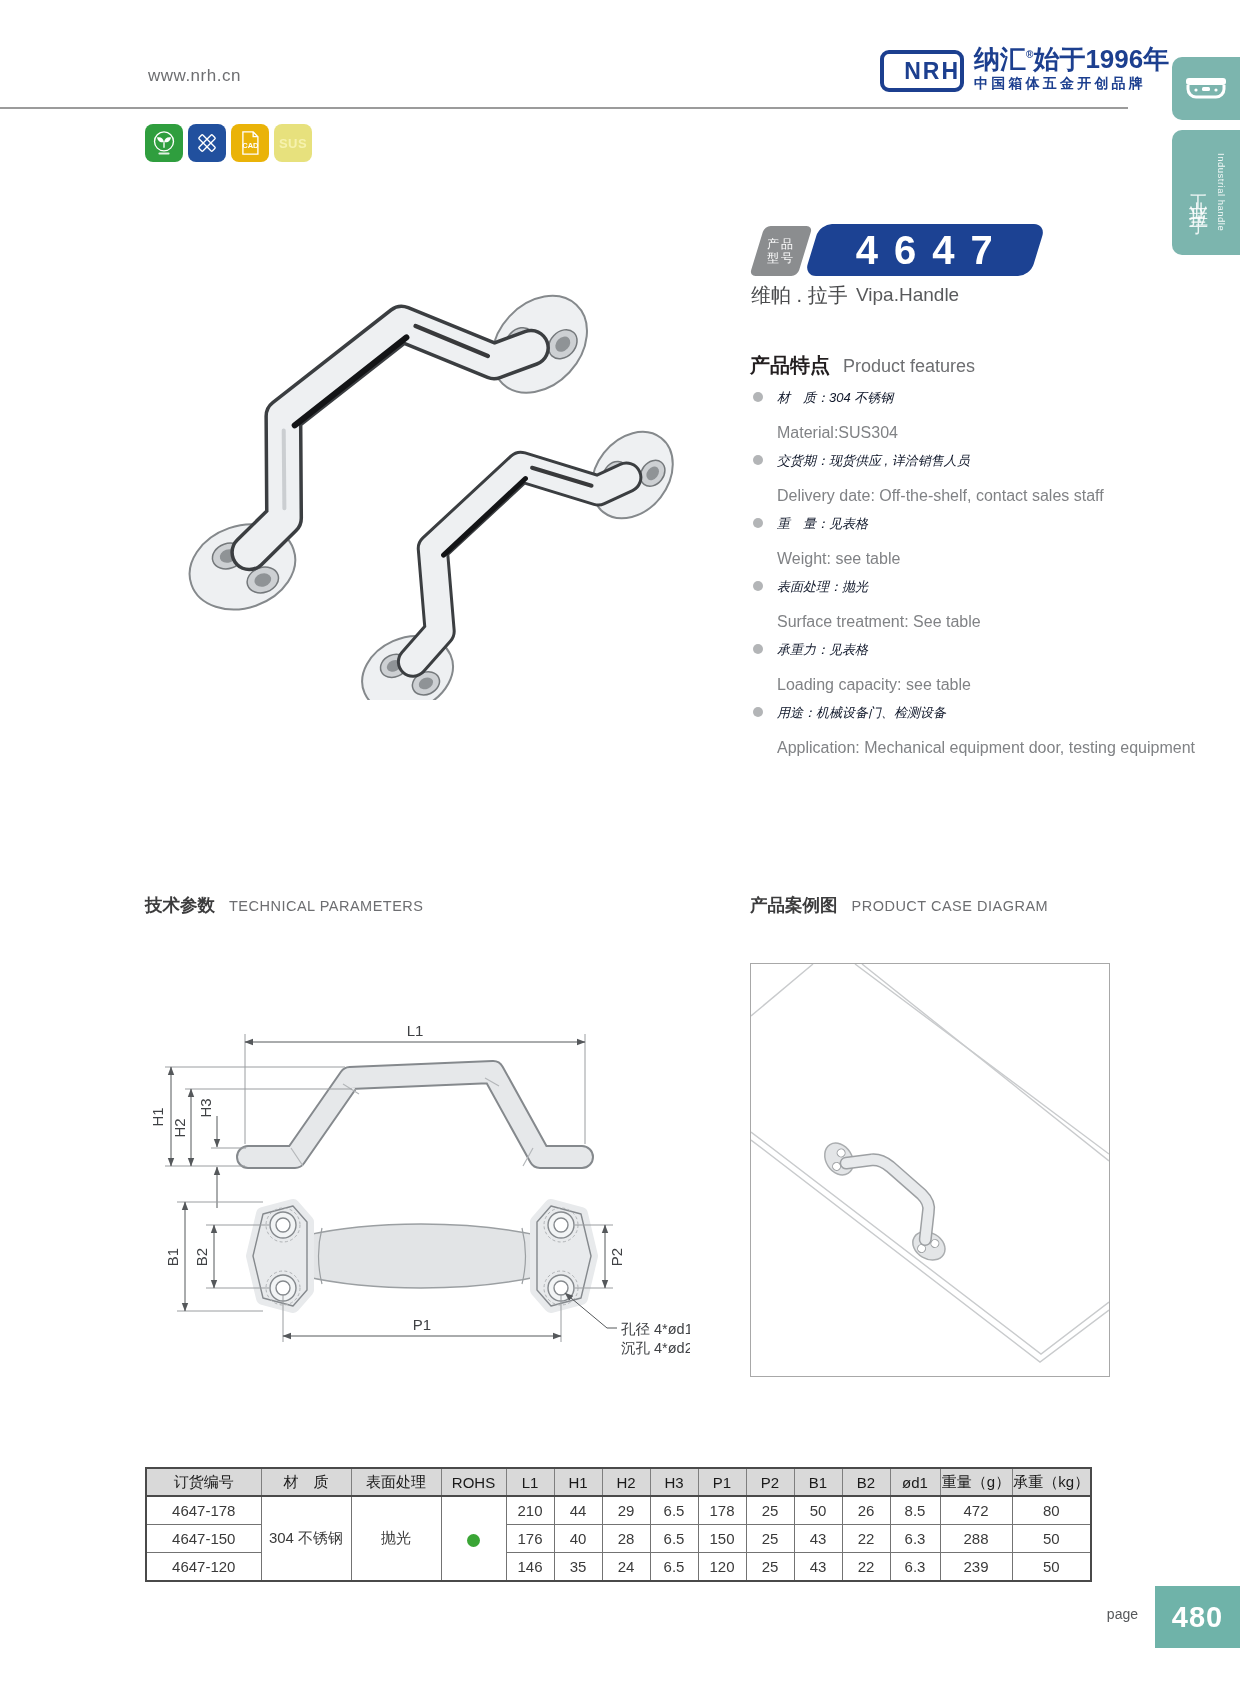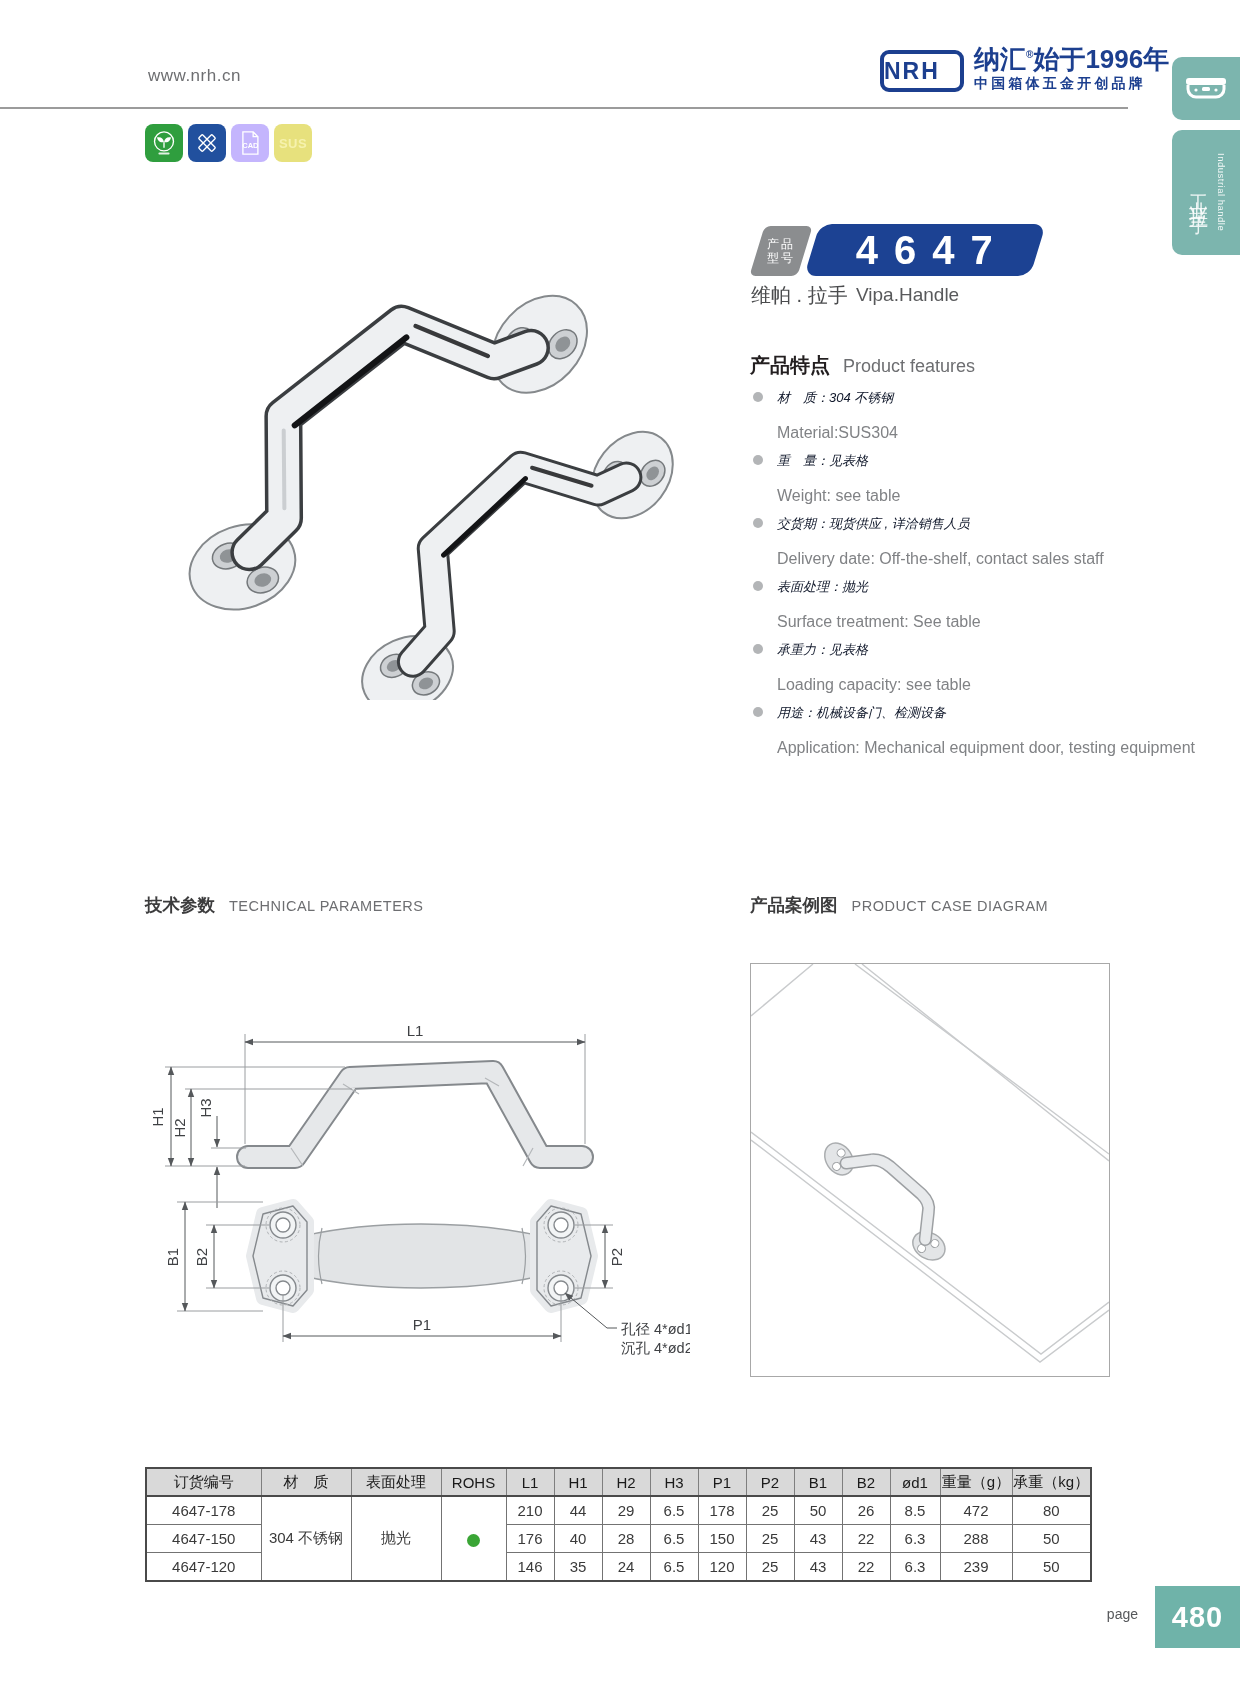--- a/index.html
+++ b/index.html
@@ -4,21 +4,21 @@
 <style>
   html,body{margin:0;padding:0;background:#fff;}
   .page{position:relative;width:1240px;height:1683px;background:#fff;overflow:hidden;
         font-family:"Liberation Sans","DejaVu Sans",sans-serif;color:#58595b;}
   .abs{position:absolute;}
 
   
   .url{left:148px;top:66px;font-size:17px;color:#6d6e71;letter-spacing:.5px;}
   .rule{left:0;top:107px;width:1128px;height:2px;background:#9b9b9b;}
   .logo-box{left:880px;top:50px;width:76px;height:34px;border:4px solid #1c3f8f;border-radius:9px;
-            display:flex;align-items:center;justify-content:flex-start;}
+            display:flex;align-items:center;justify-content:flex-end;}
   .logo-box span{font-weight:bold;font-size:23px;letter-spacing:2px;color:#1c3f8f;}
   .brand{left:974px;top:46px;line-height:1;}
   .brand .l1{font-size:26px;font-weight:bold;color:#1c3f8f;}
   .brand .reg{font-size:10px;vertical-align:super;}
   .brand .l2{font-size:14px;font-weight:bold;color:#1c3f8f;letter-spacing:3.2px;margin-top:4px;}
 
   
   .tab1{left:1172px;top:57px;width:68px;height:63px;background:#7cb5ae;border-radius:10px 0 0 10px;
         display:flex;align-items:center;justify-content:center;}
   .tab2{left:1172px;top:130px;width:68px;height:125px;background:#7cb5ae;border-radius:10px 0 0 10px;
@@ -113,21 +113,21 @@
       <path d="M19,18 c6,1 8,-3 9,-6 c-5,-1 -8,1 -9,6 z" fill="#fff"></path>
       <rect x="12" y="31" width="14" height="2.5" rx="1" fill="#fff" opacity=".85"></rect>
     </svg>
   </div>
   <div class="abs badge" style="left:188px;background:#21509e;">
     <svg width="30" height="30" viewBox="0 0 38 38">
       <rect x="7" y="15.5" width="24" height="7" rx="1.5" transform="rotate(-45 19 19)" fill="none" stroke="#fff" stroke-width="1.7"></rect>
       <rect x="7" y="15.5" width="24" height="7" rx="1.5" transform="rotate(45 19 19)" fill="none" stroke="#fff" stroke-width="1.7"></rect>
     </svg>
   </div>
-  <div class="abs badge" style="left:231px;background:#c4b5fd;">
+  <div class="abs badge" style="left:231px;background:#eab308;">
     <svg width="30" height="30" viewBox="0 0 38 38">
       <path d="M10,5 h13 l6,6 v22 h-19 z" fill="none" stroke="#fff" stroke-width="1.7"></path>
       <path d="M23,5 v6 h6" fill="none" stroke="#fff" stroke-width="1.7"></path>
       <text x="19.5" y="25" text-anchor="middle" font-size="9.5" font-weight="bold" fill="#fff">CAD</text>
     </svg>
   </div>
   <div class="abs badge sus" style="left:274px;background:#e7e17d;">
     <span>SUS</span>
   </div>
 
@@ -194,27 +194,27 @@
     <span class="en">Product features</span>
   </div>
   <ul class="abs feat-list">
     <li>
         <span class="dot"></span>
         <span class="cn">材　质：304 不锈钢</span>
         <span class="en">Material:SUS304</span>
       </li>
     <li>
         <span class="dot"></span>
+        <span class="cn">交货期：现货供应 , 详洽销售人员</span>
+        <span class="en">Delivery date: Off-the-shelf, contact sales staff</span>
+      </li>
+    <li>
+        <span class="dot"></span>
         <span class="cn">重　量：见表格</span>
         <span class="en">Weight: see table</span>
-      </li>
-    <li>
-        <span class="dot"></span>
-        <span class="cn">交货期：现货供应 , 详洽销售人员</span>
-        <span class="en">Delivery date: Off-the-shelf, contact sales staff</span>
       </li>
     <li>
         <span class="dot"></span>
         <span class="cn">表面处理：抛光</span>
         <span class="en">Surface treatment: See table</span>
       </li>
     <li>
         <span class="dot"></span>
         <span class="cn">承重力：见表格</span>
         <span class="en">Loading capacity: see table</span>

